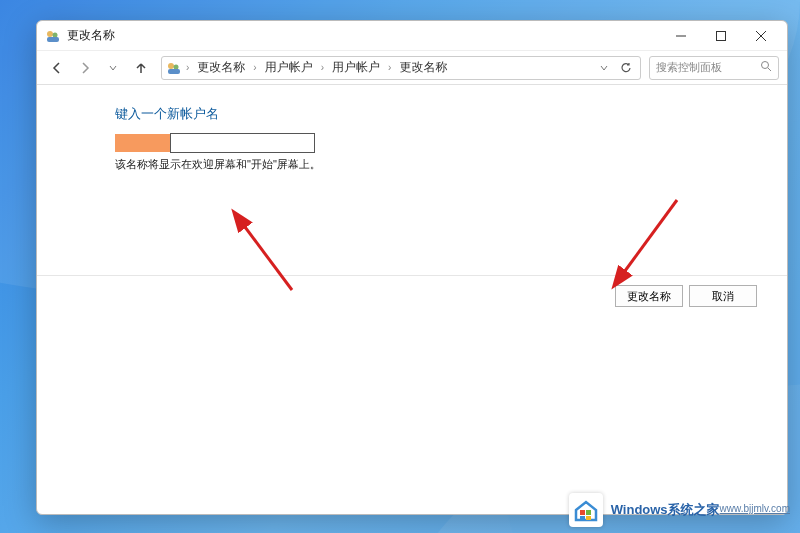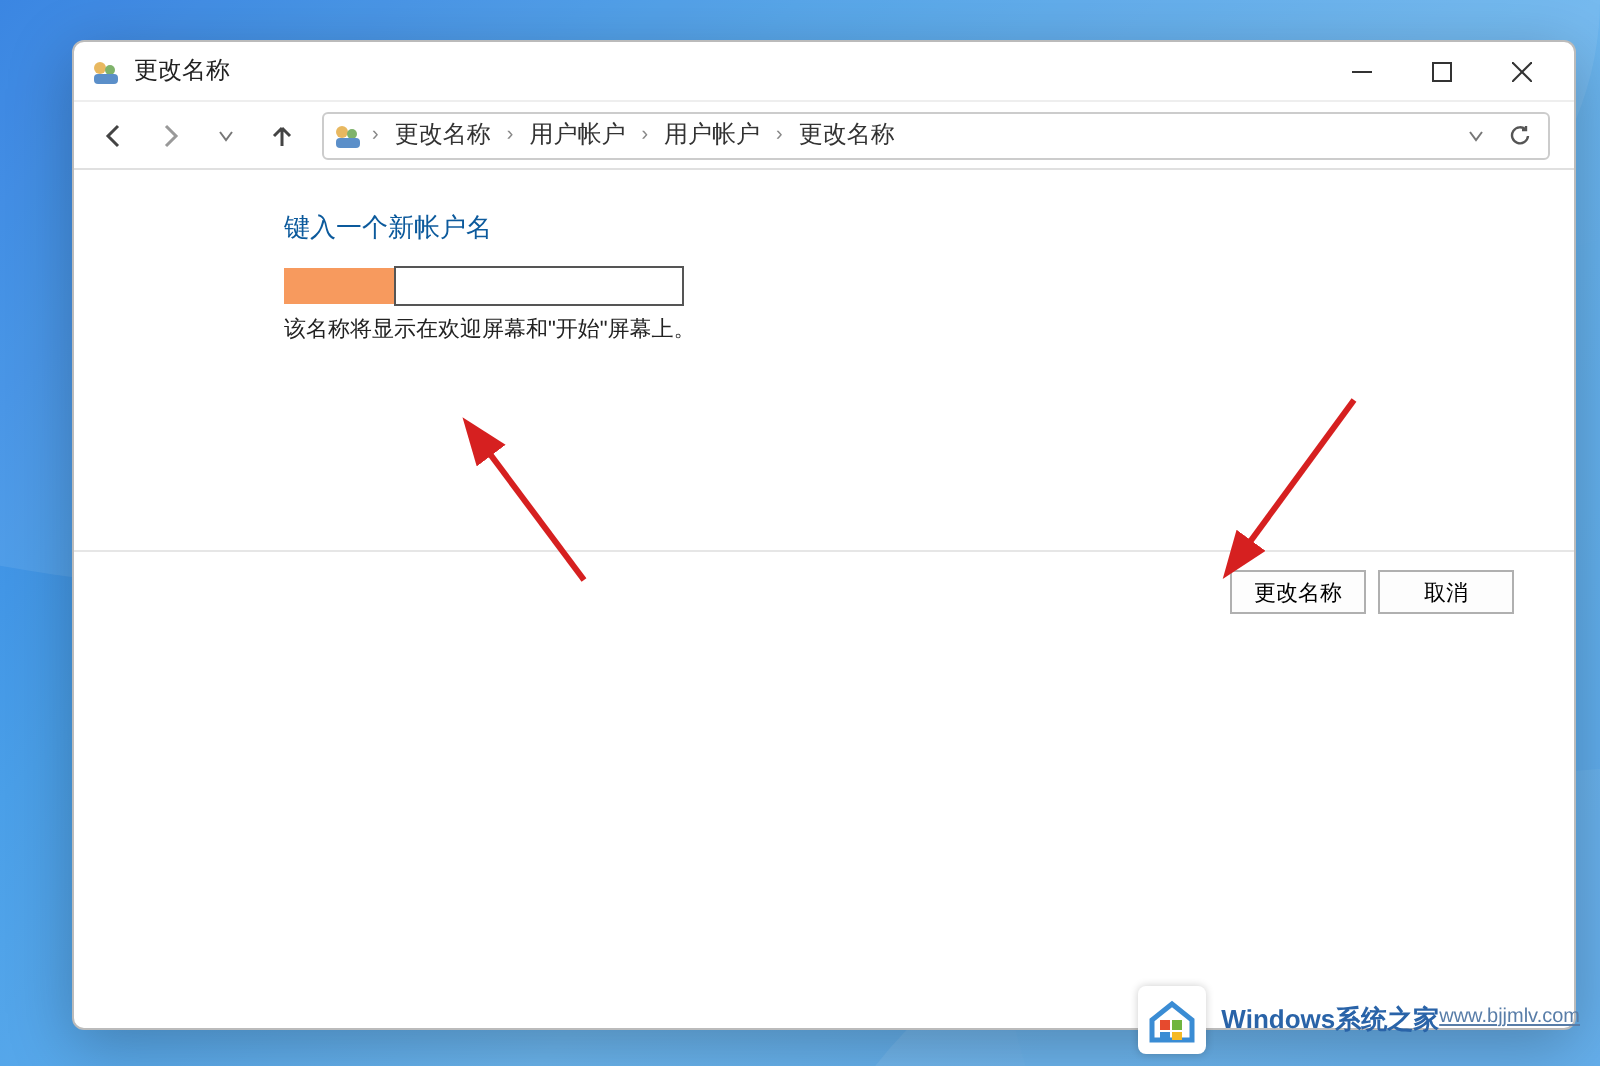--- a/index.html
+++ b/index.html
@@ -101,21 +101,21 @@
       color: #888;
     }
     .search-placeholder { flex: 1; font-size: 11px; }
 
     .content-wrap {
       flex: 1;
       position: relative;
       overflow: hidden;
     }
     .content {
-      padding: 20px 0 0 105px;
+      padding: 20px 0 0 78px;
     }
     .heading {
       color: #0c5a9c;
       font-size: 13px;
       margin-bottom: 10px;
     }
     .acct-row {
       display: flex;
       align-items: flex-start;
       gap: 10px;
@@ -289,20 +289,29 @@
             <path d="M1 2 L4 6 L7 2" fill="none" stroke="#777" stroke-width="1"></path>
           </svg>
       </span>
       <span class="addr-refresh">
         <svg width="14" height="14" viewBox="0 0 14 14">
             <path d="M11 7 A4 4 0 1 1 10 4 M10 2 L10 4 L8 4" fill="none" stroke="#555" stroke-width="1.2"></path>
           </svg>
       </span>
     </div>
 
+    <div class="search-bar">
+      <span class="search-placeholder">搜索控制面板</span>
+      <span>
+        <svg width="12" height="12" viewBox="0 0 12 12">
+            <circle cx="5" cy="5" r="3.5" fill="none" stroke="#888" stroke-width="1"></circle>
+            <line x1="8" y1="8" x2="11" y2="11" stroke="#888" stroke-width="1"></line>
+          </svg>
+      </span>
+    </div>
   </div>
 
   <div class="content-wrap">
     <div class="content">
       <div class="heading">键入一个新帐户名</div>
 
 
       <div class="name-input-row">
         <div class="redbox"></div>
         <input class="text-input" type="text" value="" style="">

